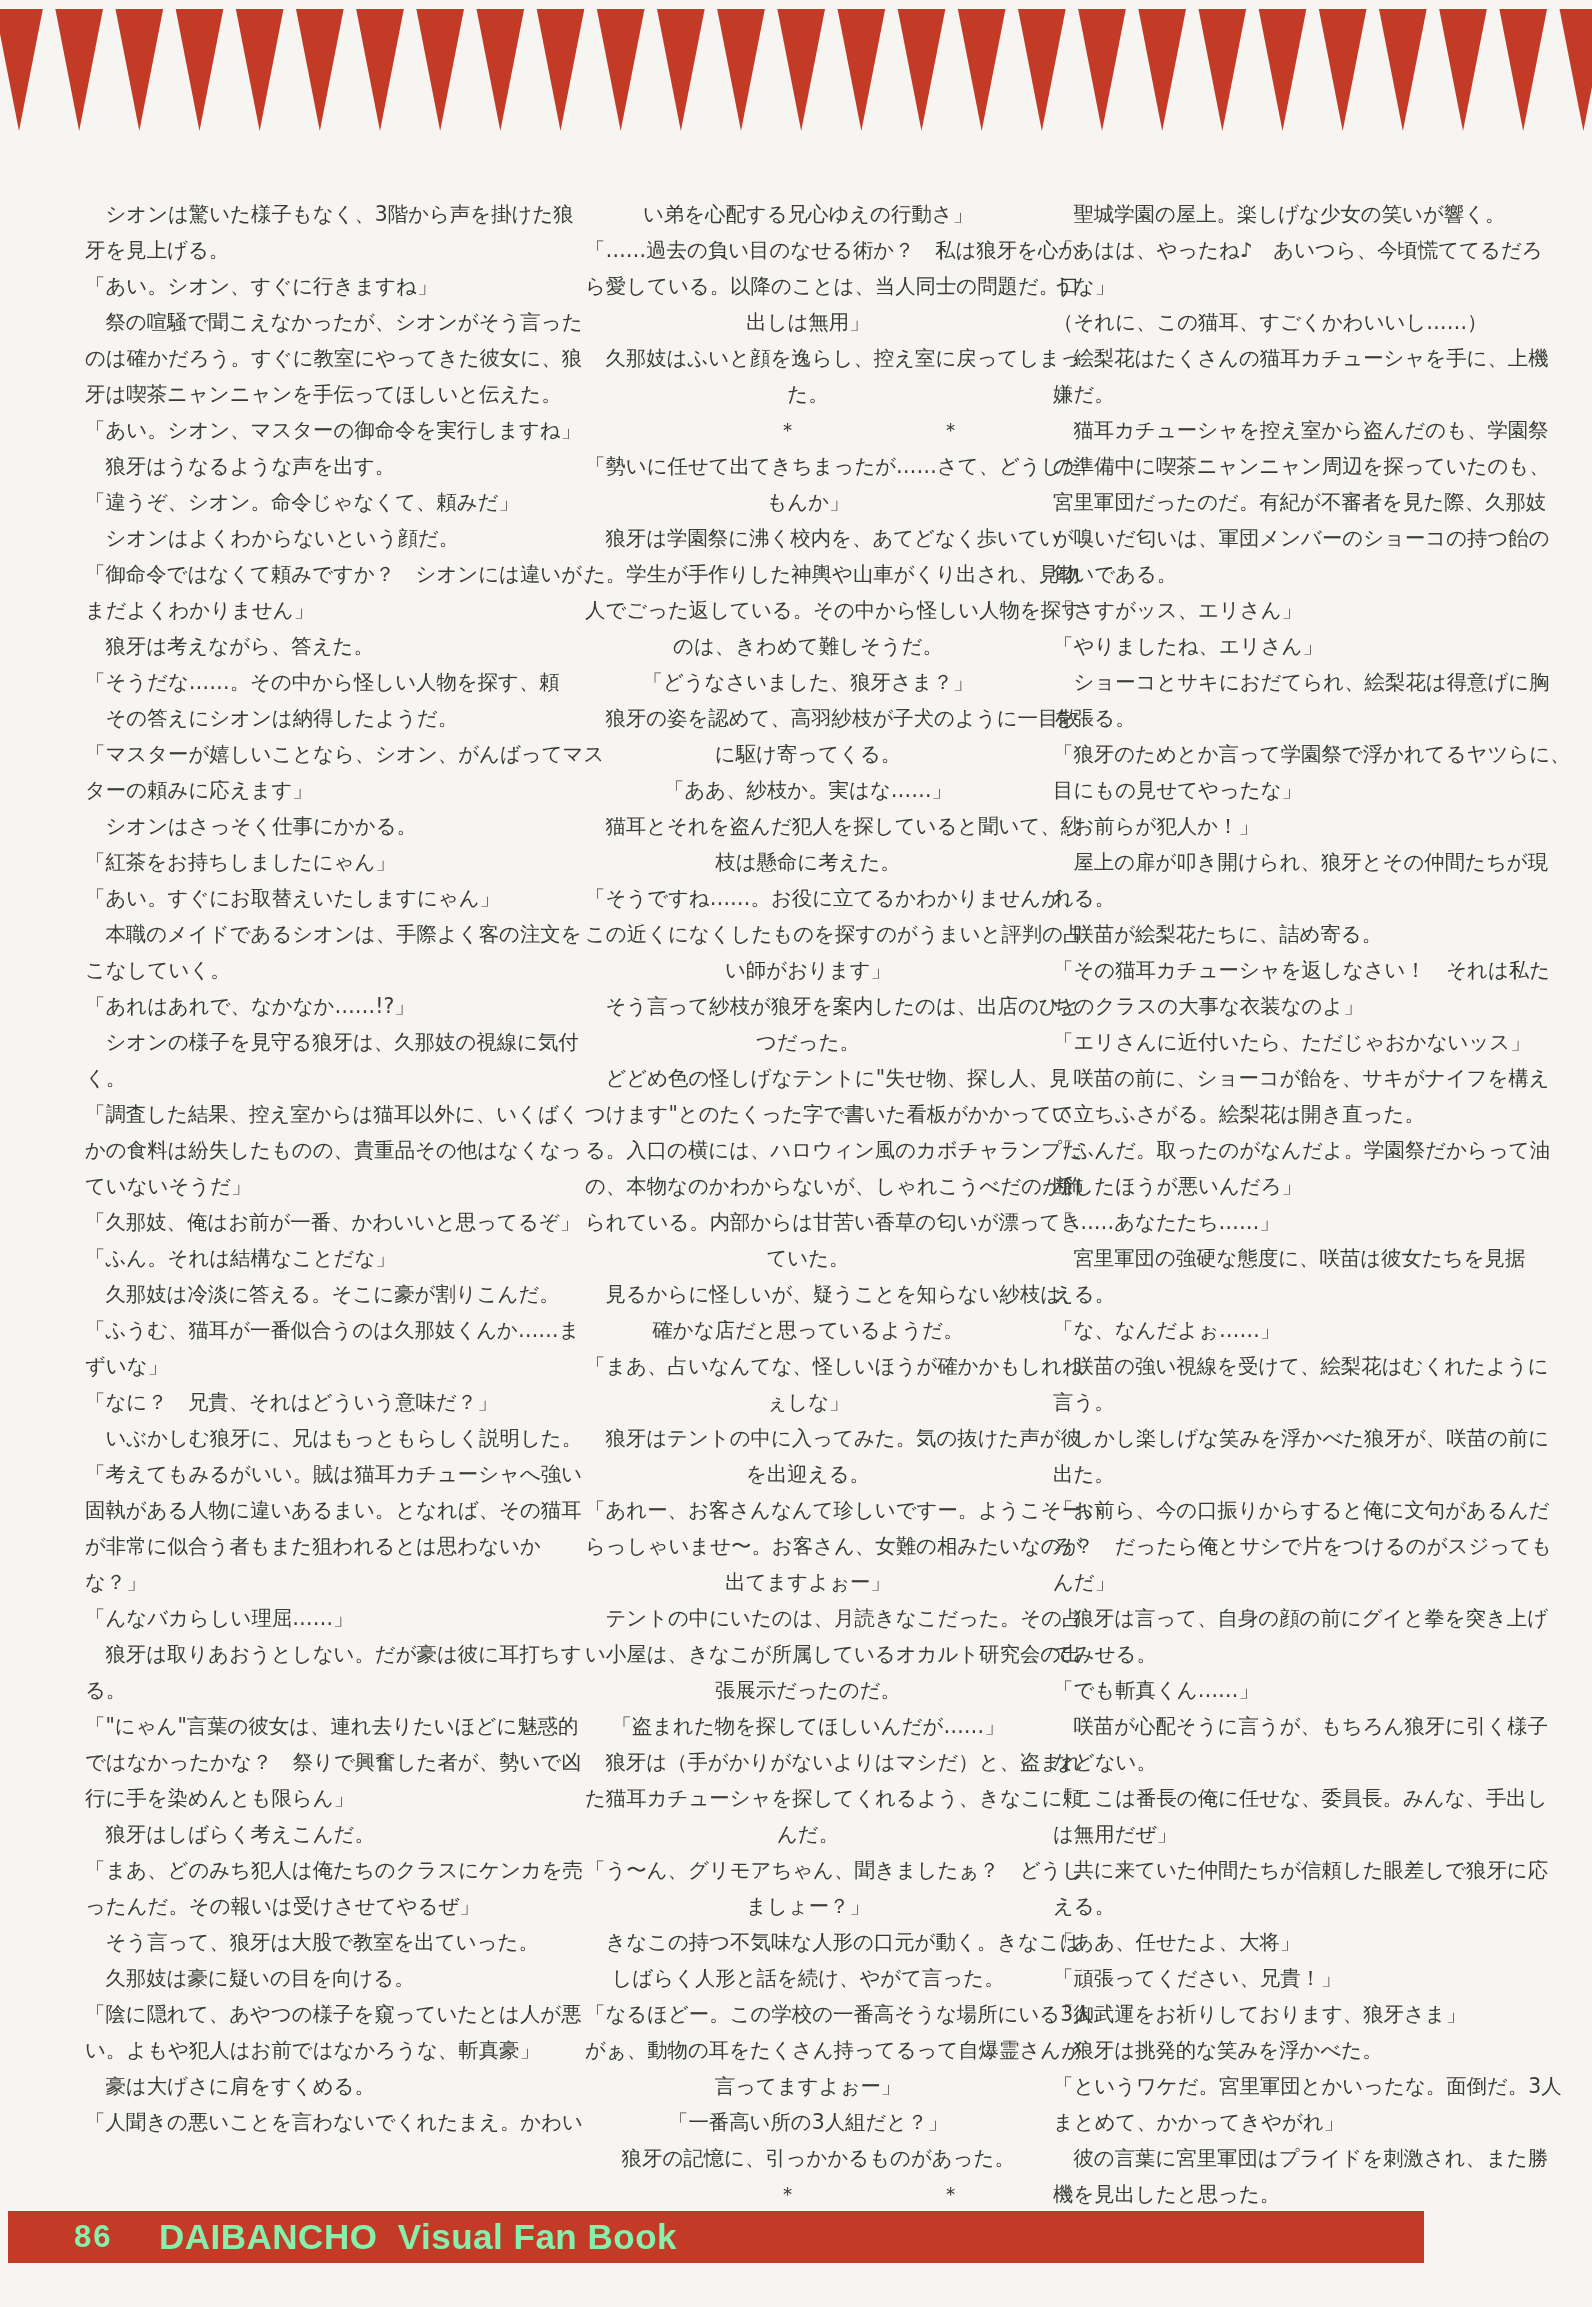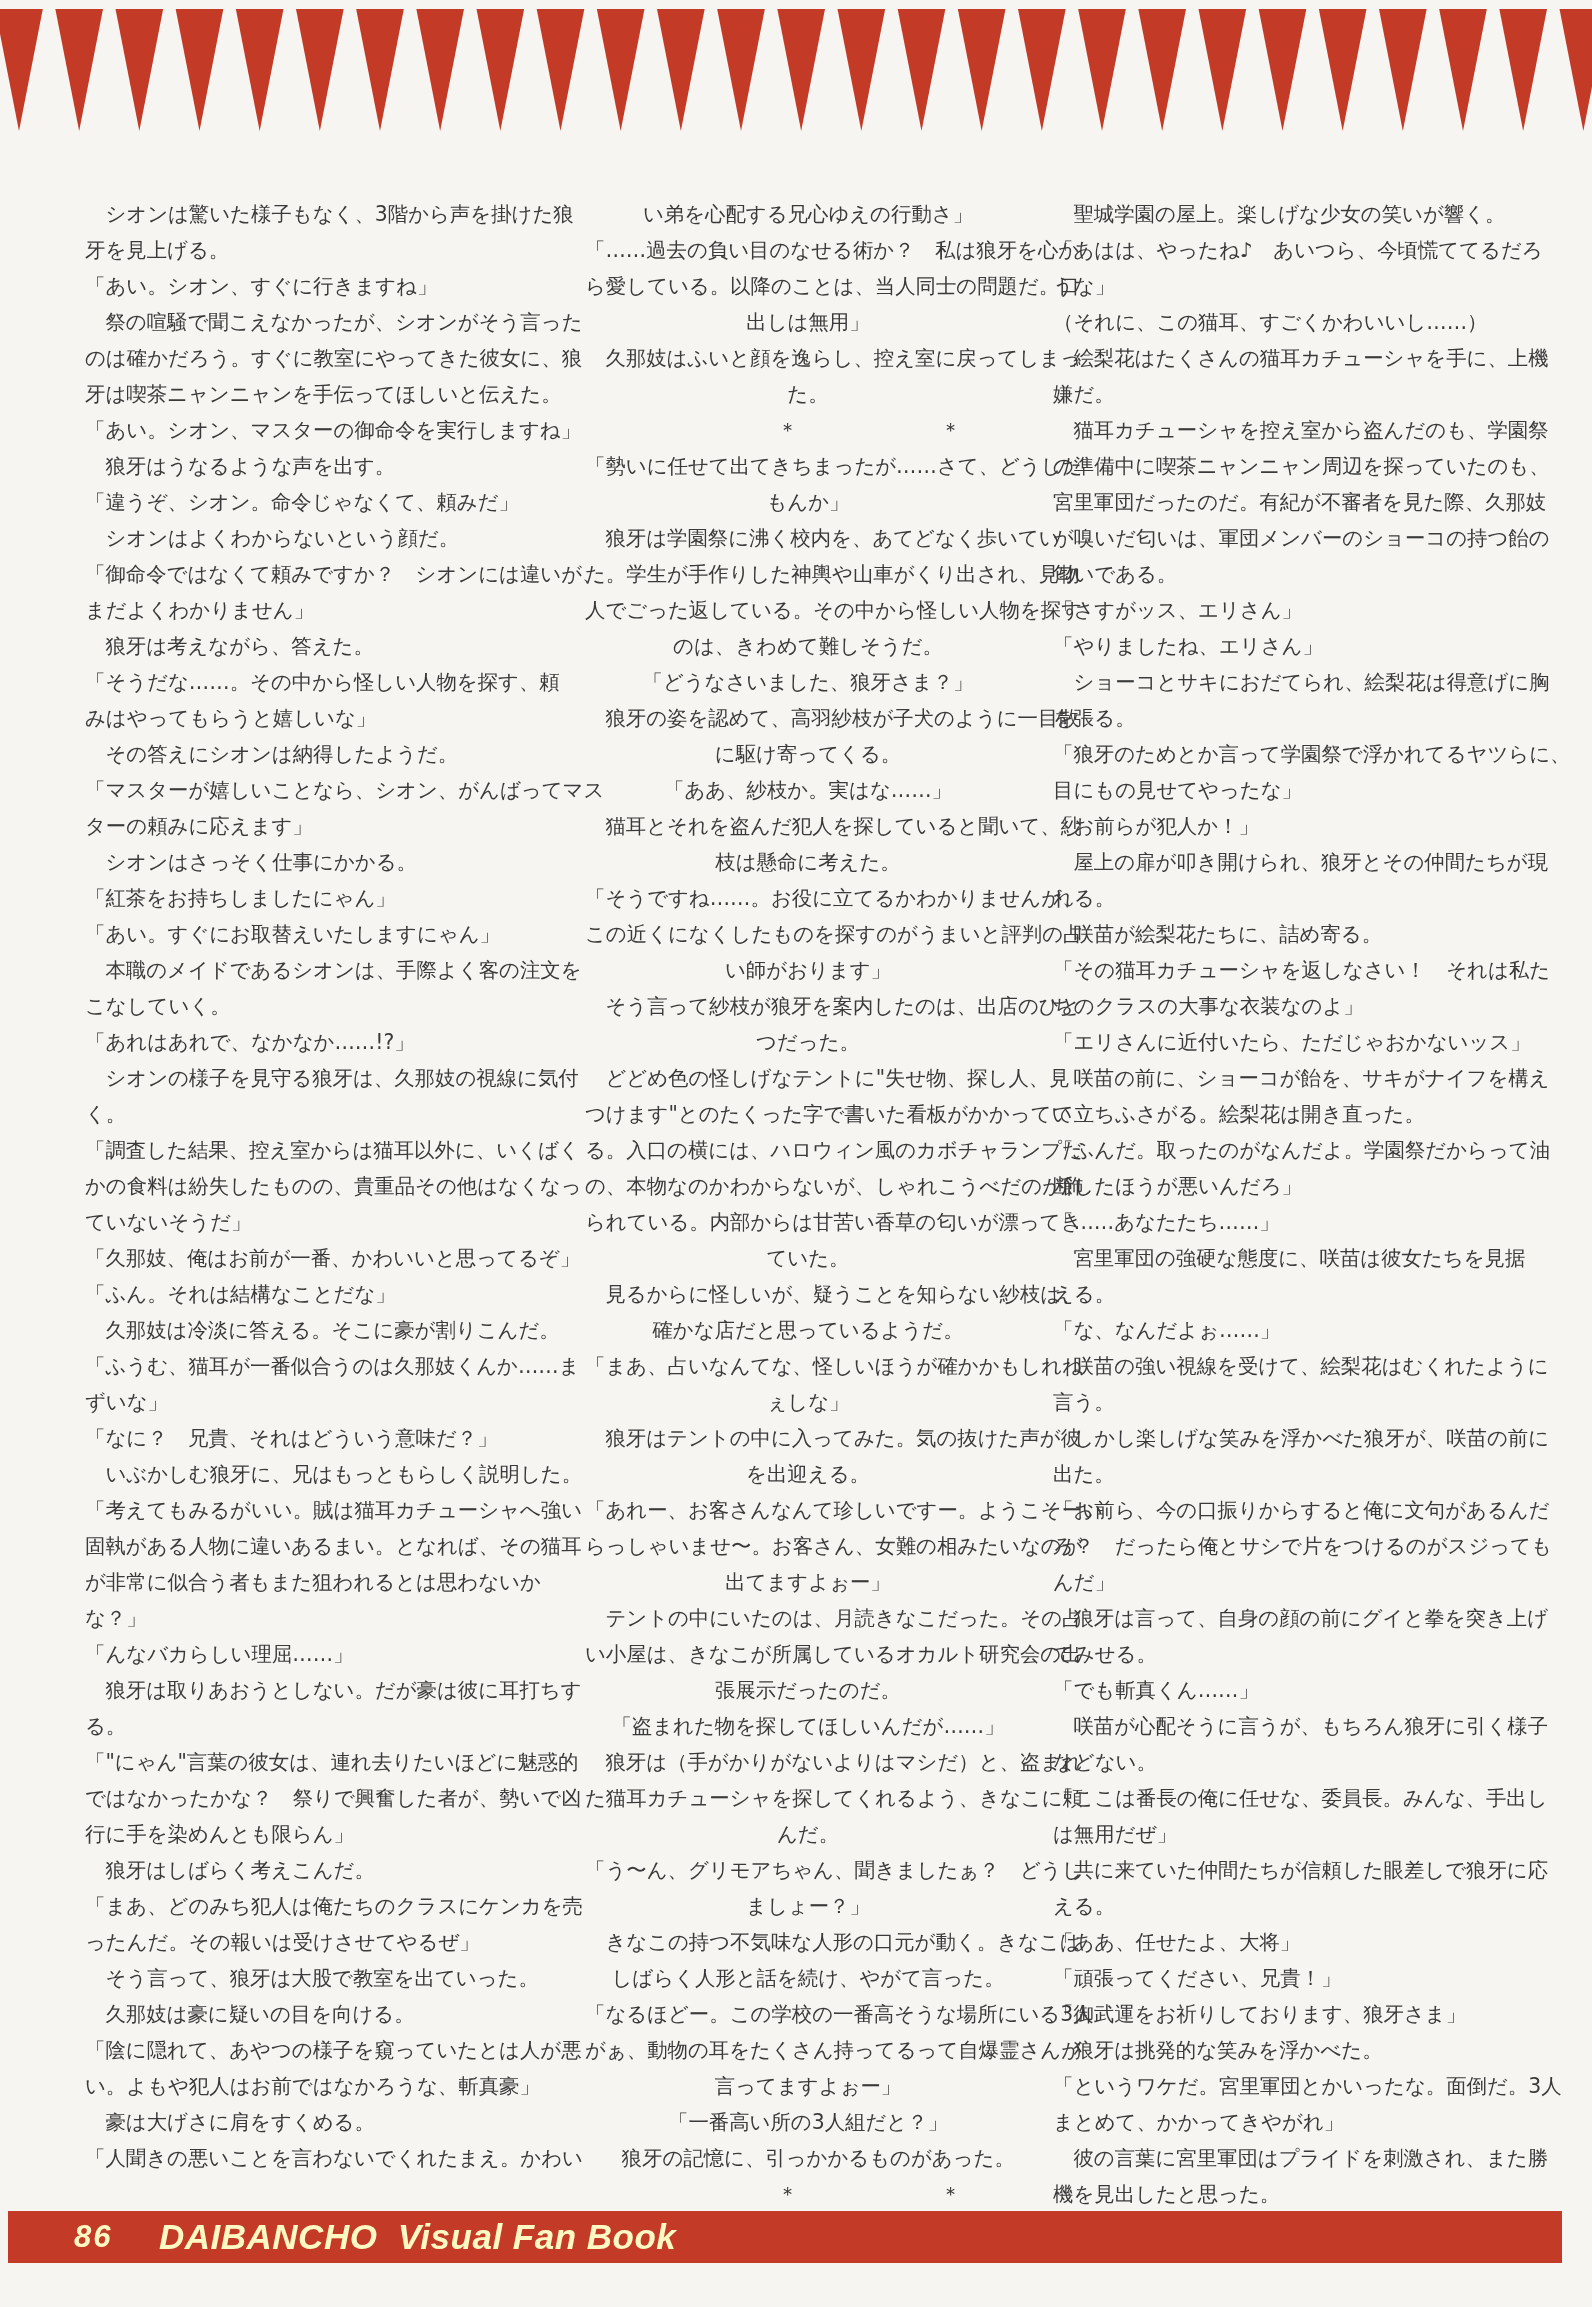--- a/index.html
+++ b/index.html
@@ -45,25 +45,24 @@
     font-size: 20.4px;
     color: var(--ink);
     white-space: pre;
     letter-spacing: 0px;
     font-weight: 500;
   }
   .footer {
     position: absolute;
     left: 8px;
     top: 2211px;
-    width: 1554px;
+    width: 1416px;
     height: 52px;
     background: var(--accent);
-    color: #fef9c3;
-    font-style: italic;
+    color: #86efac;
   }
   .pagenum {
     position: absolute;
     left: 66px;
     top: 50%;
     transform: translateY(-50%);
     font-size: 31px;
     font-weight: bold;
     letter-spacing: 2px;
     font-family: "Liberation Sans", sans-serif;
@@ -124,21 +123,20 @@
         <div class="line">のは確かだろう。すぐに教室にやってきた彼女に、狼</div>
         <div class="line">牙は喫茶ニャンニャンを手伝ってほしいと伝えた。</div>
         <div class="line">「あい。シオン、マスターの御命令を実行しますね」</div>
         <div class="line">　狼牙はうなるような声を出す。</div>
         <div class="line">「違うぞ、シオン。命令じゃなくて、頼みだ」</div>
         <div class="line">　シオンはよくわからないという顔だ。</div>
         <div class="line">「御命令ではなくて頼みですか？　シオンには違いが、</div>
         <div class="line">まだよくわかりません」</div>
         <div class="line">　狼牙は考えながら、答えた。</div>
         <div class="line">「そうだな……。その中から怪しい人物を探す、頼</div>
-        <div class="line">みはやってもらうと嬉しいな」</div>
         <div class="line">　その答えにシオンは納得したようだ。</div>
         <div class="line">「マスターが嬉しいことなら、シオン、がんばってマス</div>
         <div class="line">ターの頼みに応えます」</div>
         <div class="line">　シオンはさっそく仕事にかかる。</div>
         <div class="line">「紅茶をお持ちしましたにゃん」</div>
         <div class="line">「あい。すぐにお取替えいたしますにゃん」</div>
         <div class="line">　本職のメイドであるシオンは、手際よく客の注文を</div>
         <div class="line">こなしていく。</div>
         <div class="line">「あれはあれで、なかなか……!?」</div>
         <div class="line">　シオンの様子を見守る狼牙は、久那妓の視線に気付</div>

